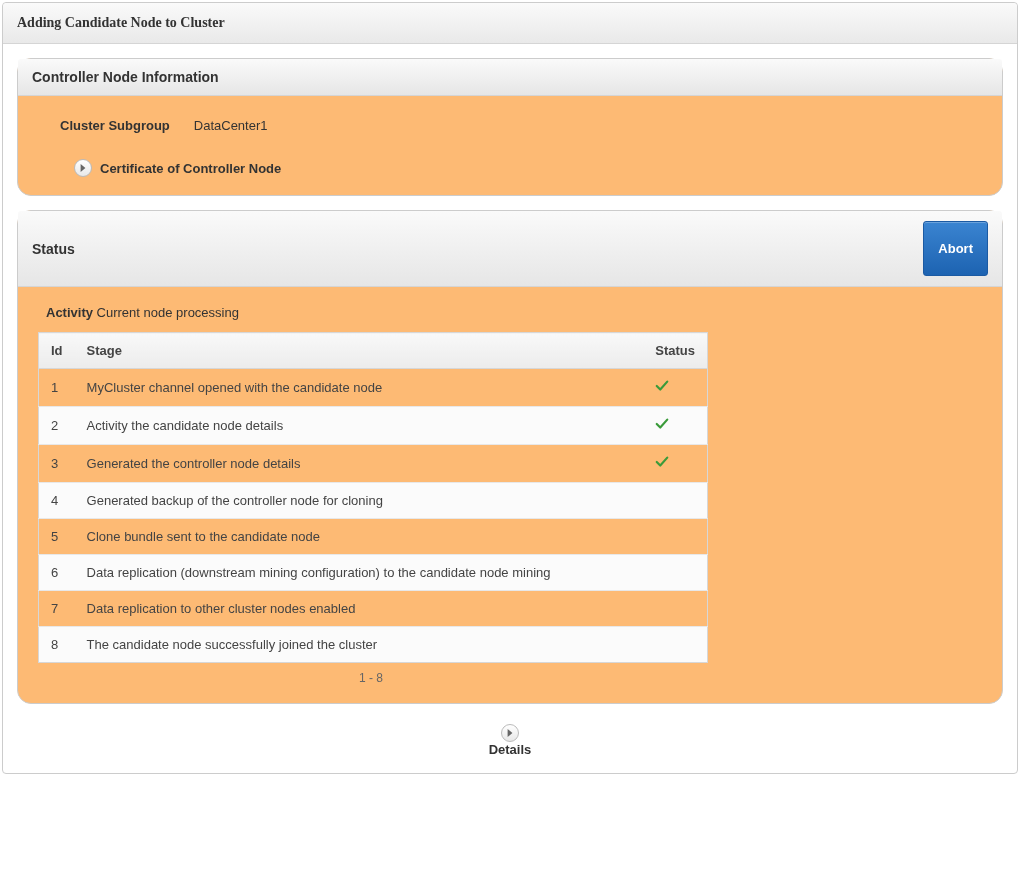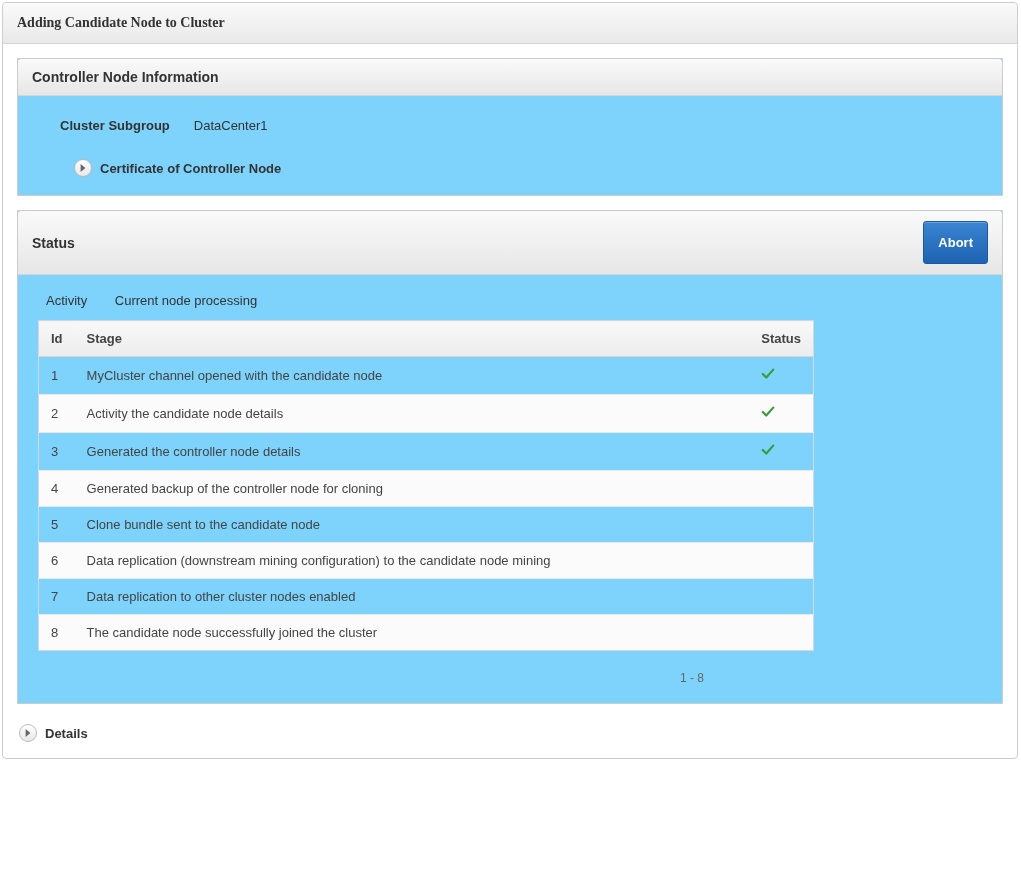--- a/index.html
+++ b/index.html
@@ -26,23 +26,23 @@
     background: linear-gradient(#fafafa, #e9e9e9);
     border-bottom: 1px solid #d5d5d5;
     border-radius: 4px 4px 0 0;
     font-family: Liberation Serif, serif;
   }
   .outer-body {
     padding: 14px;
   }
   .region {
     border: 1px solid #ccc;
-    border-radius: 1px;
+    border-radius: 14px;
     margin-bottom: 14px;
-    background: #7dd3fc;
+    background: #fdba74;
   }
   .region:last-child { margin-bottom: 0; }
   .region-header {
     display: flex;
     align-items: center;
     justify-content: space-between;
     padding: 10px 14px;
     font-weight: bold;
     font-size: 14px;
     color: #333;
@@ -90,35 +90,34 @@
     font-weight: bold;
     color: #333;
   }
   .abort-btn {
     background: linear-gradient(#3a84d1, #1d63b1);
     color: #fff;
     font-weight: bold;
     font-size: 13px;
     border: 1px solid #1b5aa3;
     border-radius: 3px;
-    padding: 13px 14px;
+    padding: 19px 14px;
     cursor: pointer;
     box-shadow: inset 0 1px 0 rgba(255,255,255,0.25);
   }
   .activity-line {
     padding: 4px 8px 12px 8px;
     color: #333;
   }
   .activity-label {
-    font-weight: normal;
-    margin-right: 24px;
+    font-weight: bold;
   }
   table.stage-table {
     border-collapse: collapse;
-    width: 776px;
+    width: 670px;
     border: 1px solid #d7d7d7;
   }
   table.stage-table th {
     text-align: left;
     font-weight: bold;
     font-size: 13px;
     color: #444;
     background: linear-gradient(#f8f8f8, #ececec);
     border-bottom: 1px solid #d7d7d7;
     padding: 10px 12px;
@@ -132,32 +131,31 @@
     font-size: 13px;
   }
   table.stage-table tr:nth-child(even) td { background: #fbfbfb; }
   .id-cell { color: #555; }
   .check {
     color: #3a9b3a;
     font-weight: bold;
   }
   .pager {
     width: 670px;
-    text-align: right;
+    text-align: center;
     color: #666;
     font-size: 12px;
     padding: 8px 4px 0 0;
-    margin-top: 12px;
   }
   .details-row {
     display: flex;
     align-items: center;
-    gap: 8px;
     padding: 6px 2px 2px 2px;
     margin-top: 2px;
+    flex-direction: column;
   }
 </style>
 </head>
 <body>
 
 <div class="outer-panel">
   <div class="outer-header">Adding Candidate Node to Cluster</div>
   <div class="outer-body">
 
     <div class="region">

